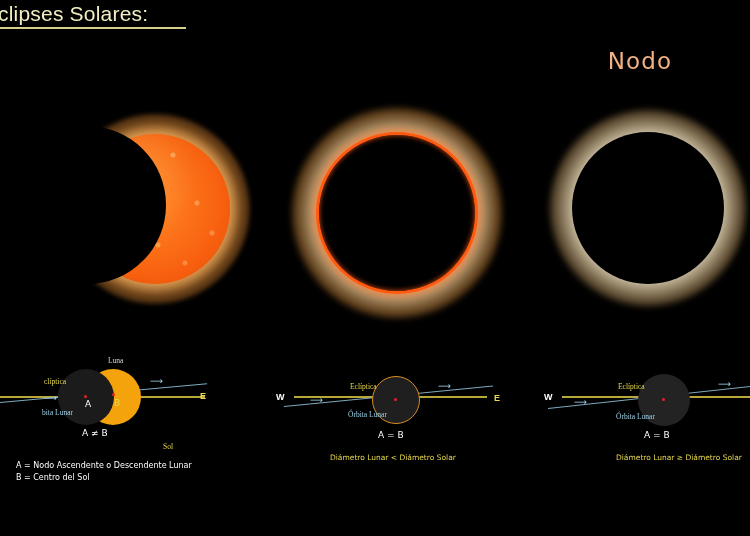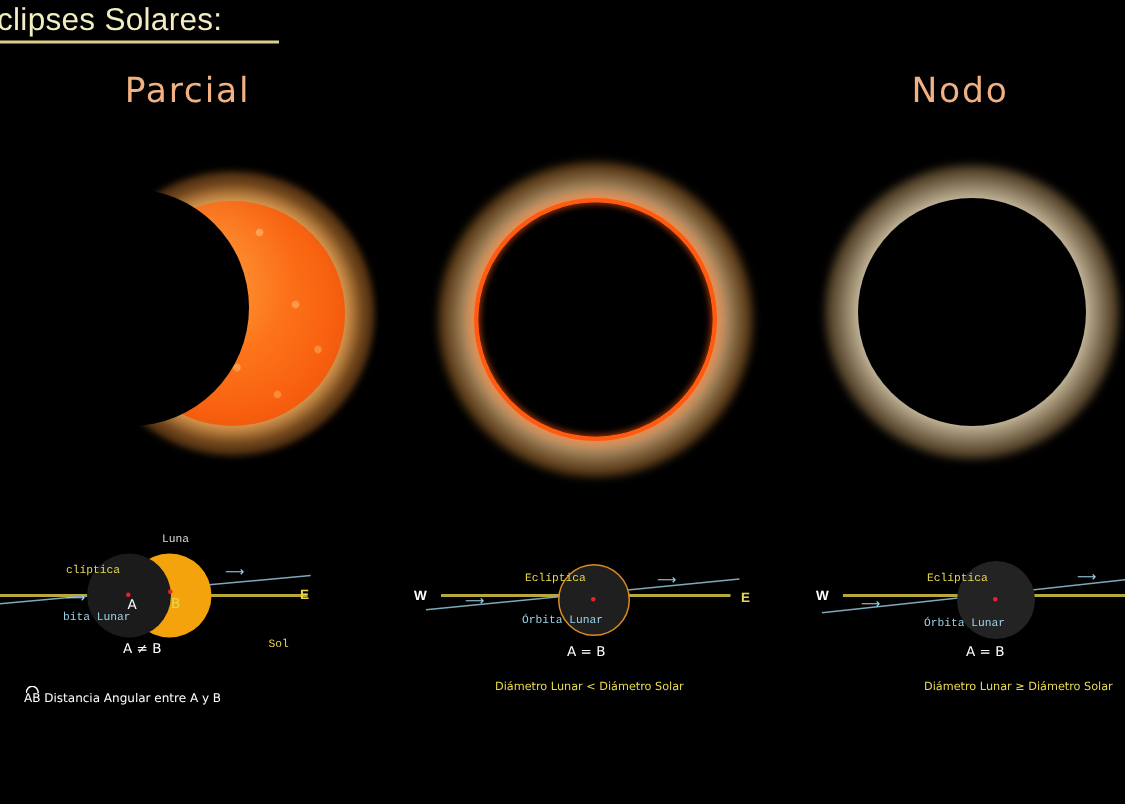--- a/index.html
+++ b/index.html
@@ -117,21 +117,21 @@
     background:#000;
   }
 
   
   .diagram{position:absolute;}
   .d1{left:0px;top:352px;width:250px;height:100px;}
   .d2{left:272px;top:368px;width:240px;height:90px;}
   .d3{left:540px;top:368px;width:210px;height:90px;}
 
   .dlabel{position:absolute;white-space:nowrap;font-size:7.5px;
-    font-family:Liberation Mono, monospace;padding-left:48px;}
+    font-family:Liberation Serif, serif;padding-left:48px;}
   .lab-yellow{color:#e8d94e;}
   .lab-blue{color:#9dd2e8;}
   .lab-gray{color:#d9d9d9;}
 
   .ecliptic-line{position:absolute;height:1.5px;background:#b8a83a;}
   .orbit-line{position:absolute;height:1.3px;background:#7fa8bd;transform-origin:left center;}
   .arrow-head{position:absolute;font-size:9px;line-height:1;color:#9dd2e8;}
 
   .dot-red{position:absolute;width:3px;height:3px;border-radius:50%;background:#e8222a;}
   .circ{position:absolute;border-radius:50%;}
@@ -156,21 +156,20 @@
   }
 </style>
 </head>
 <body>
 
 <div class="slide">
 
   <div class="title">de Eclipses Solares:</div>
   <div class="title-underline"></div>
 
-  <div class="col-head ch1">Parcial</div>
   <div class="col-head ch3">Nodo</div>
 
   <div class="photo p1">
     <div class="corona sun-corona"></div>
     <div class="sun-disk"></div>
     <div class="sun-grain"></div>
     <div class="moon-disk"></div>
   </div>
 
   <div class="photo p2">
@@ -192,21 +191,21 @@
     <div class="arrow-head" style="left:150px;top:25px;">⟶</div>
 
     <div class="circ" style="left:85px;top:17px;width:56px;height:56px;background:#f5a30d;"></div>
 
     <div class="circ" style="left:58px;top:17px;width:56px;height:56px;background:#1b1b1b;"></div>
 
     <div class="dot-red" style="left:84px;top:43px;"></div>
     <div class="dot-red" style="left:112px;top:41px;"></div>
 
     <div class="dlabel lab-gray" style="left:60px;top:4px;">Luna</div>
-    <div class="dlabel lab-yellow" style="left:115px;top:74px;margin-left:16px;">Sol</div>
+    <div class="dlabel lab-yellow" style="left:115px;top:90px;">Sol</div>
     <div class="dlabel lab-yellow" style="left:-4px;top:25px;">clíptica</div>
     <div class="dlabel lab-blue" style="left:-6px;top:56px;">bita Lunar</div>
 
     <div class="eq-cap" style="left:85px;top:47px;color:#ffffff;">A</div>
     <div class="eq-cap" style="left:114px;top:46px;color:#e8d94e;">B</div>
 
     <div class="we-y" style="left:200px;top:39px;">E</div>
     <div class="eq-cap" style="left:82px;top:76px;">A ≠ B</div>
   </div>
 
@@ -241,16 +240,17 @@
     <div class="we" style="left:4px;top:24px;">W</div>
 
     <div class="dlabel lab-yellow" style="left:30px;top:14px;">Eclíptica</div>
     <div class="dlabel lab-blue" style="left:28px;top:44px;">Órbita Lunar</div>
 
     <div class="eq-cap" style="left:104px;top:62px;">A = B</div>
     <div class="diam-cap" style="left:76px;top:85px;">Diámetro Lunar ≥ Diámetro Solar</div>
   </div>
 
   <div class="legend">
-    <div class="legend-row"><span class="arc-over">AB</span><span> Distancia Angular entre A y B</span></div>
+    <div class="legend-row">A = Nodo Ascendente o Descendente Lunar</div>
+    <div class="legend-row">B = Centro del Sol</div>
   </div>
 
 </div>
 
 </body></html>

